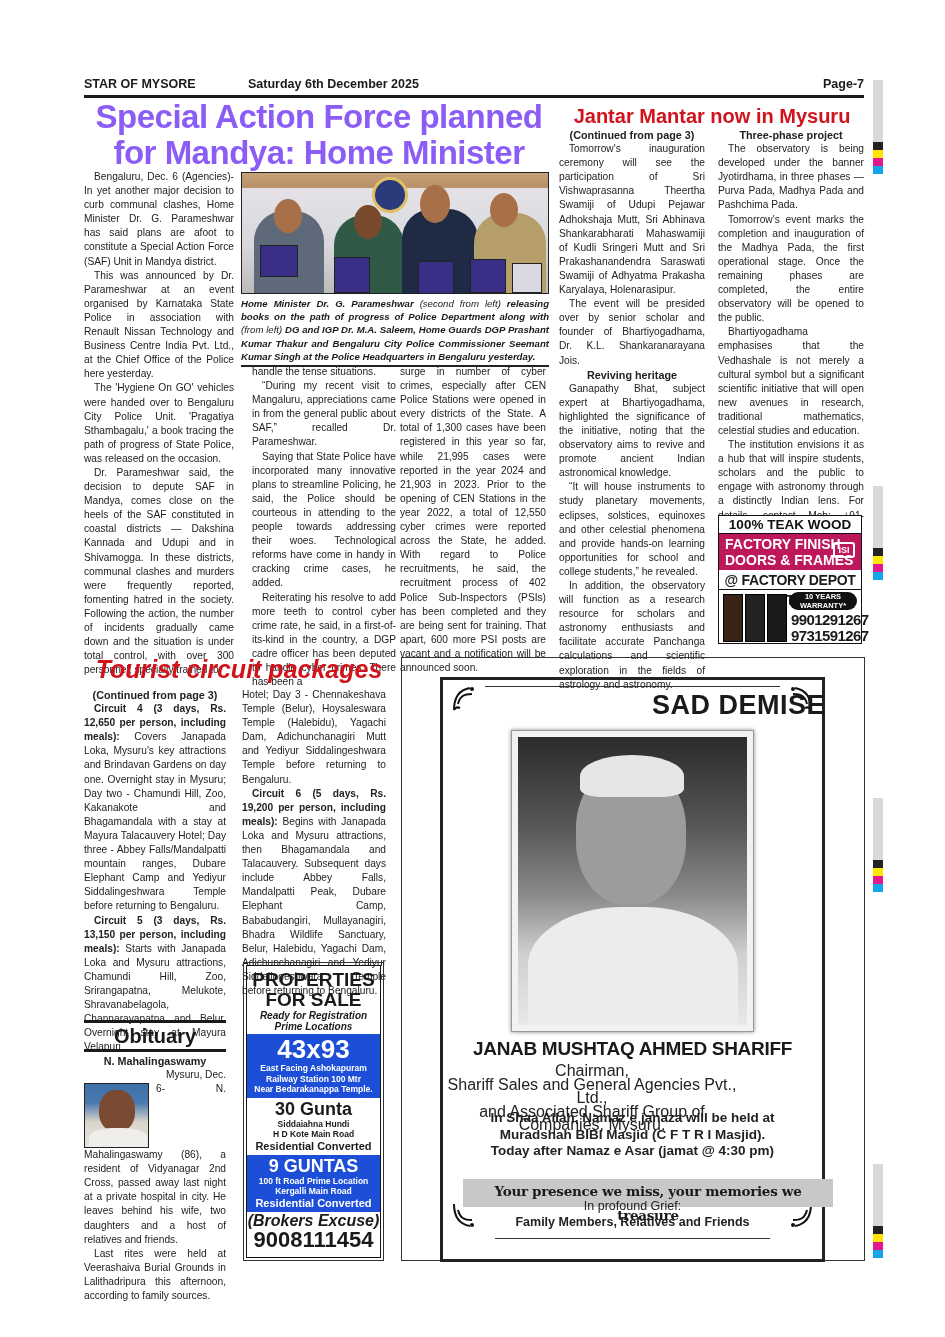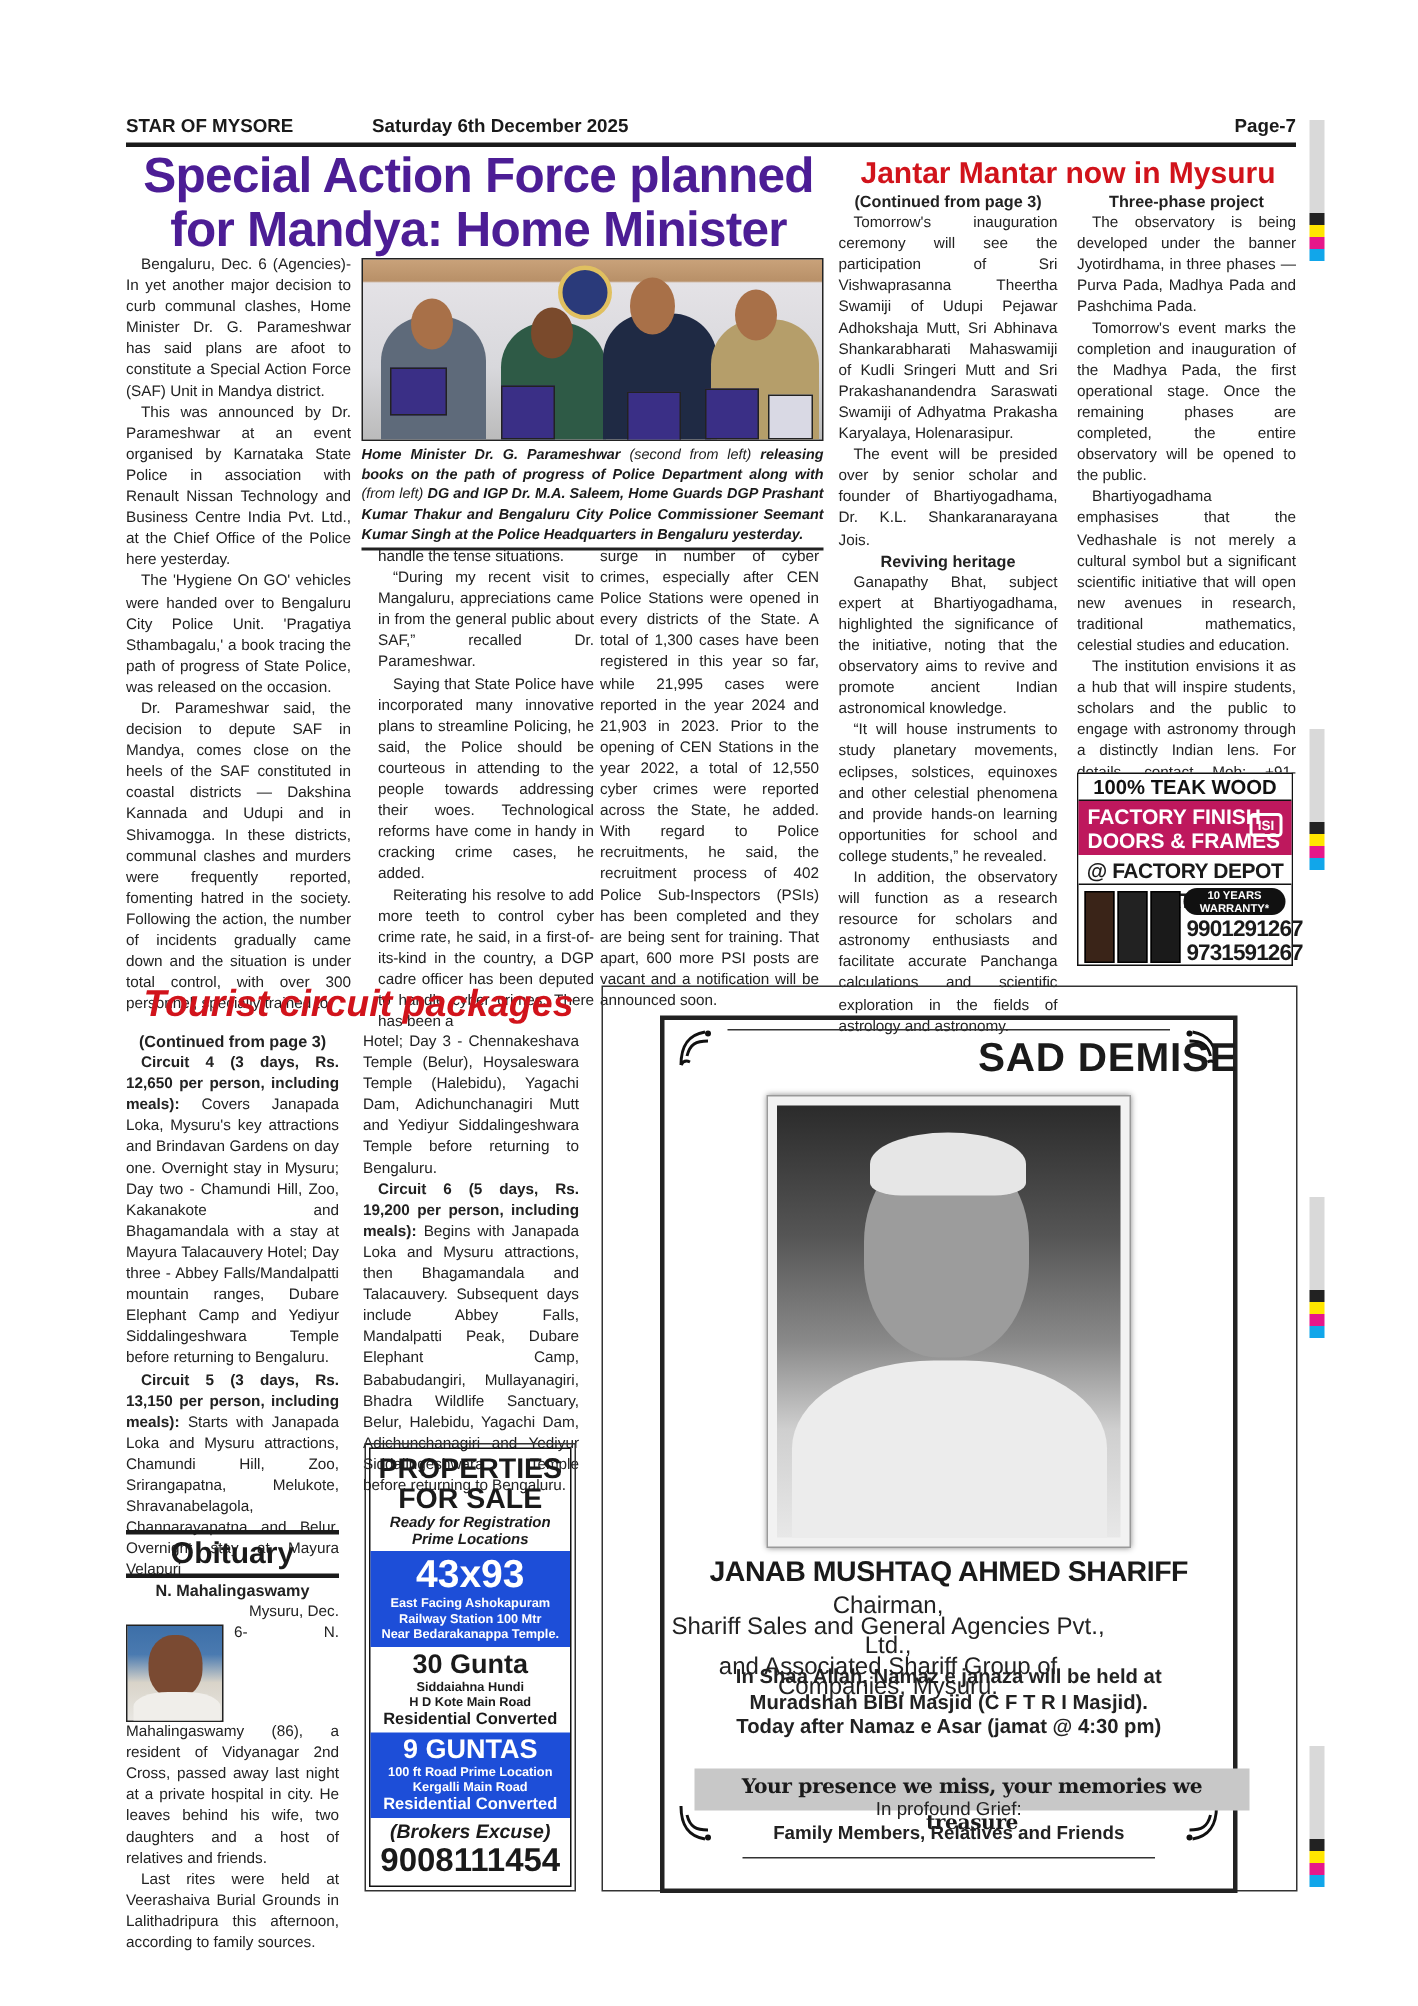--- a/index.html
+++ b/index.html
@@ -3,21 +3,21 @@
 <meta charset="utf-8">
 <style>
   * { margin:0; padding:0; box-sizing:border-box; }
   body { width:945px; height:1337px; background:#fff; position:relative; overflow:hidden; font-family:"Liberation Sans", sans-serif; color:#1a1a1a; }
   .abs { position:absolute; }
   .masthead { left:84px; top:77px; width:780px; height:18px; font-size:12.5px; font-weight:bold; }
   .masthead .paper { position:absolute; left:0; top:0; }
   .masthead .date { position:absolute; left:164px; top:0; }
   .masthead .page { position:absolute; right:0; top:0; }
   .rule { left:84px; top:95px; width:780px; height:3px; background:#1a1a1a; }
-  .headline { left:84px; top:99px; width:470px; font-weight:bold; font-size:33px; line-height:36px; text-align:center; letter-spacing:-0.5px; color:#4c1d95; }
+  .headline { left:84px; top:99px; width:470px; font-weight:bold; font-size:33px; line-height:36px; text-align:center; letter-spacing:-0.5px; color:#8b5cf6; }
   .red-head { color:#d1131b; font-weight:bold; }
   .jm-head { left:559px; top:104px; width:306px; font-size:20px; line-height:24px; text-align:center; }
   .col { font-size:10.2px; line-height:14.1px; text-align:justify; color:#222; }
   .col p { text-indent:10px; }
   .col .sub { text-align:center; font-weight:bold; text-indent:0; font-size:10.8px; }
   .col .noind { text-indent:0; }
   .col b { font-weight:bold; }
   .photo { left:241px; top:172px; width:308px; height:122px; border:1px solid #222; background:linear-gradient(180deg,#c9a27a 0%,#b89068 12%,#e4e2e6 13%,#d8d8dc 60%,#bbb 100%); overflow:hidden; }
   .person { position:absolute; bottom:0; border-radius:30px 30px 0 0; }
   .head { position:absolute; border-radius:50%; background:#a87048; }
@@ -201,21 +201,21 @@
       <div class="sm">Siddaiahna Hundi</div>
       <div class="sm">H D Kote Main Road</div>
       <div class="md">Residential Converted</div>
     </div>
     <div class="blk" style="padding:1px 0 2px;">
       <div class="mid">9 GUNTAS</div>
       <div class="sm">100 ft Road Prime Location</div>
       <div class="sm">Kergalli Main Road</div>
       <div class="md">Residential Converted</div>
     </div>
-    <div class="ital" style="font-size:13px; line-height:14px; margin-top:2px;">(Brokers Excuse)</div>
+    <div class="ital" style="font-size:16px; line-height:14px; margin-top:2px;">(Brokers Excuse)</div>
     <div class="num">9008111454</div>
   </div>
 </div>
 
 <div class="abs demise-outer"></div>
 <div class="abs demise-inner"></div>
 <svg class="abs orn" style="left:450px; top:684px;" viewBox="0 0 30 30">
     <path d="M4 26 C4 14,8 6,20 4 M8 20 C10 12,14 10,22 10 M4 26 q2-4 6-2" fill="none" stroke="#111" stroke-width="2"></path>
     <circle cx="22" cy="5" r="2" fill="#111"></circle>
   </svg>

